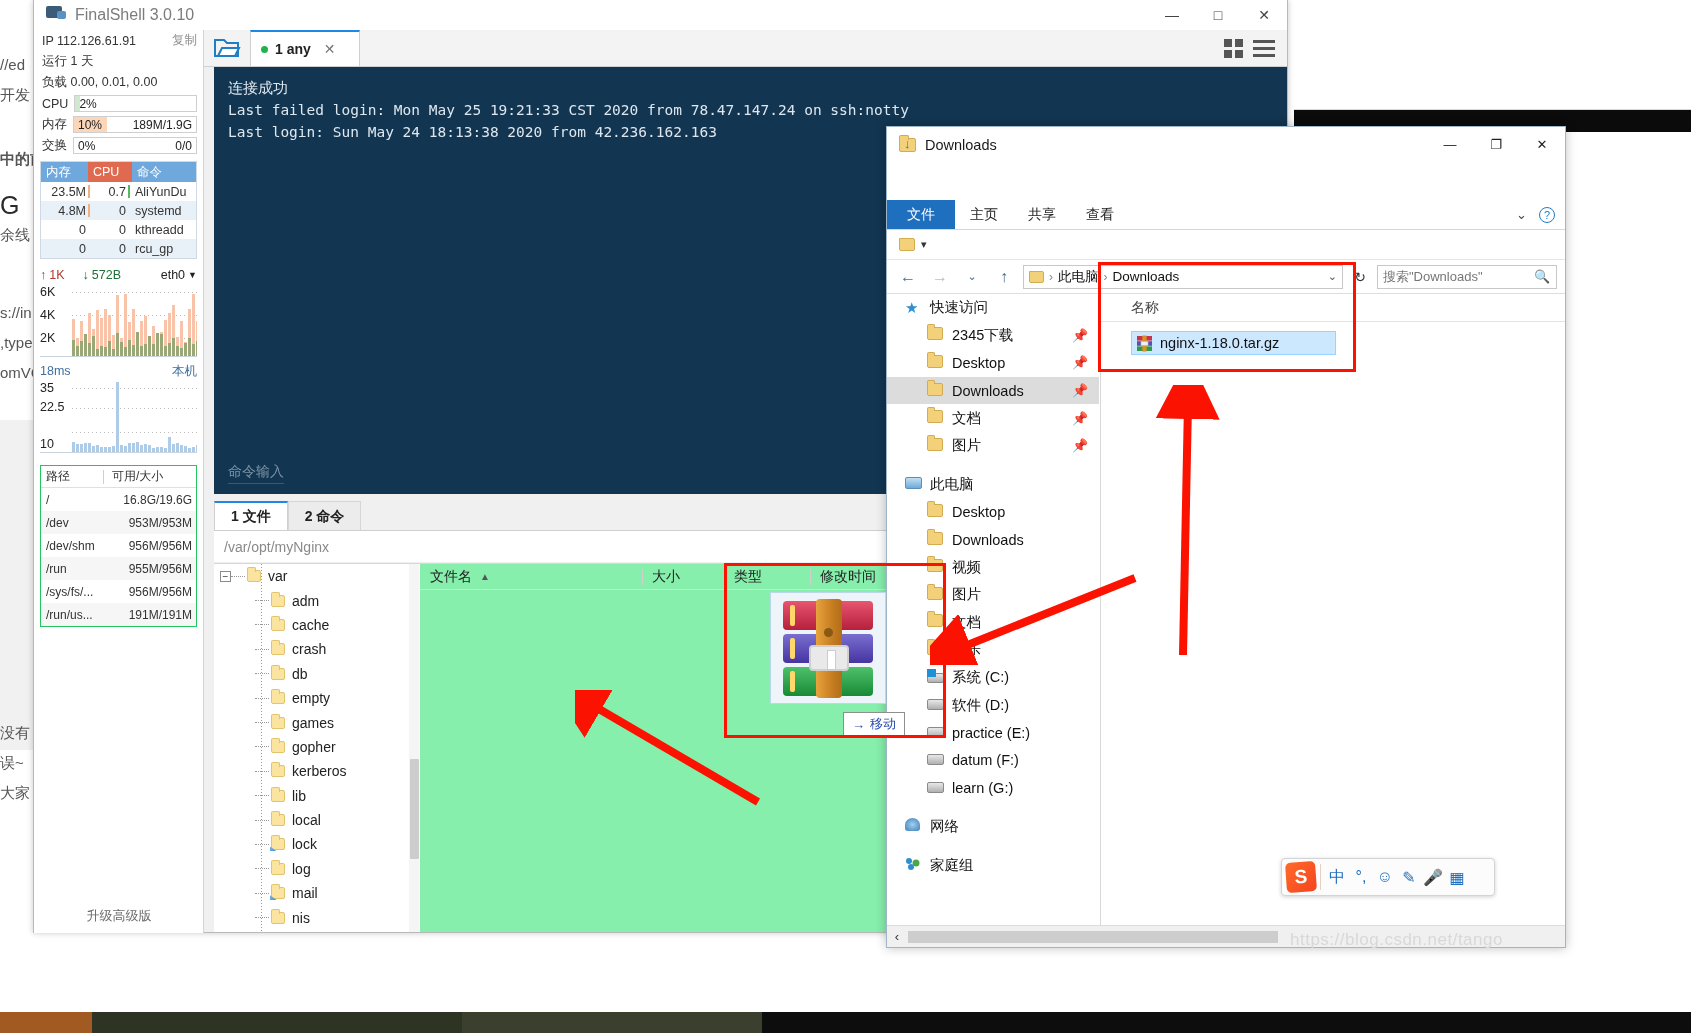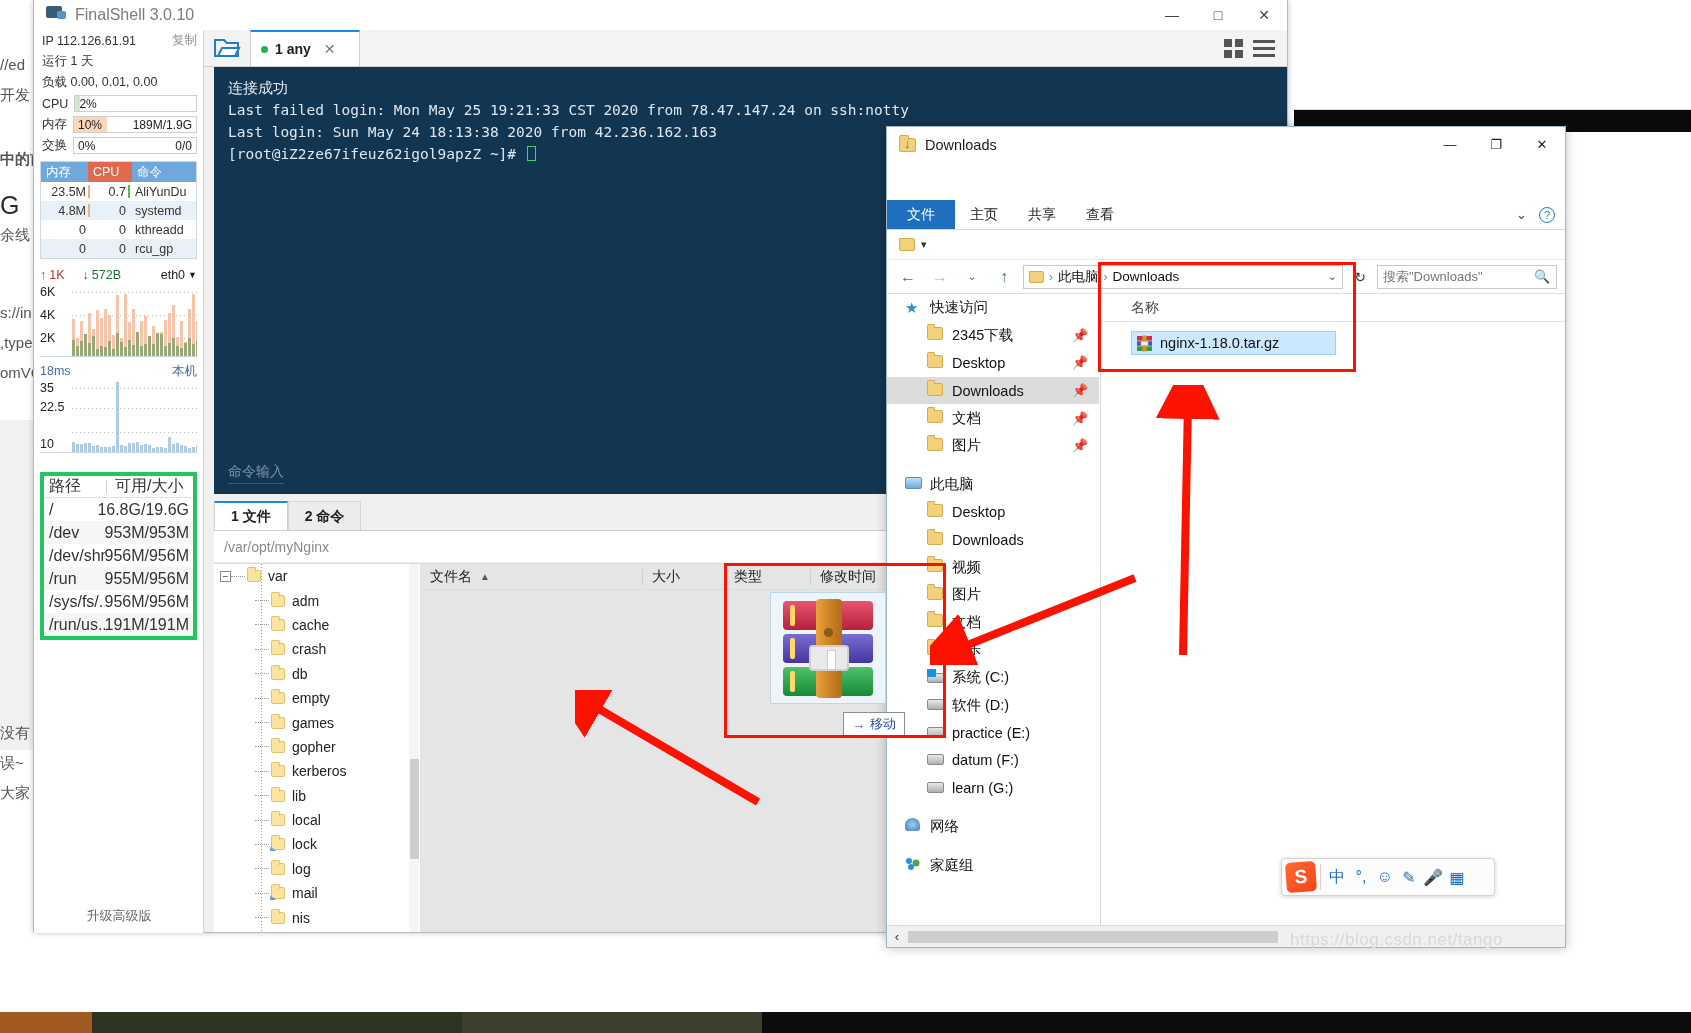--- a/index.html
+++ b/index.html
@@ -101,21 +101,21 @@
   .gbar { position:absolute; bottom:0; width:3px; }
   .dots { position:absolute; left:32px; right:0; height:1px;
           background:repeating-linear-gradient(to right,#bbb 0 1px,transparent 1px 4px); }
 
   #lat-block { margin:4px 6px 0 6px; }
   #lat-hdr { display:flex; font-size:12.5px; height:20px; align-items:center; }
   .lat-ms { color:#3f6f9f; }
   .lat-host { margin-left:auto; color:#3f6f9f; }
 
   
-  #disk-table { margin:19px 6px 0 6px; border:4px solid #22c55e; font-size:16px; }
+  #disk-table { margin:12px 6px 0 6px; border:1px solid #22c55e; font-size:12px; }
   .dh { display:flex; height:22px; align-items:center; border-bottom:1px solid #e0e0e0; }
   .dh .c1 { width:62px; padding-left:5px; }
   .dh .sepv { width:1px; height:14px; background:#cfcfcf; }
   .dh .c2 { flex:1; padding-left:8px; }
   .drow { display:flex; height:23px; align-items:center; }
   .drow:nth-child(even) { background:#f6f6f6; }
   .drow .c1 { width:62px; padding-left:5px; overflow:hidden; white-space:nowrap; }
   .drow .c2 { flex:1; text-align:right; padding-right:4px; }
   #upgrade { position:absolute; left:0; bottom:8px; width:170px; text-align:center; font-size:13px; color:#6b6b6b; }
 
@@ -170,21 +170,21 @@
                      font-size:10px; line-height:9px; color:#333; margin-left:6px; }
   .tnode .dot-lead { width:14px; border-top:1px dotted #9a9a9a; margin-right:2px; }
   .tfolder { width:14px; height:12px; background:#fbe3a0; border:1px solid #e3c46d; border-radius:0 2px 2px 2px; position:relative; flex:none; }
   .tfolder:before { content:""; position:absolute; left:-1px; top:-4px; width:7px; height:4px; background:#fbe3a0; border:1px solid #e3c46d; border-bottom:none; border-radius:2px 2px 0 0; }
   .tfolder.link:after { content:""; position:absolute; left:-2px; bottom:-2px; width:7px; height:7px;
      background:linear-gradient(135deg,#7fbdf0,#4a8fd0); clip-path:polygon(0 100%,0 30%,100% 100%); }
   .tname { margin-left:7px; }
   .vline { position:absolute; left:47px; top:0; bottom:0; width:1px;
            background:repeating-linear-gradient(to bottom,#9a9a9a 0 1px,transparent 1px 3px); }
 
-  #list-pane { position:absolute; left:206px; top:0; right:0; bottom:0; background:#e5e5e5; }
+  #list-pane { position:absolute; left:206px; top:0; right:0; bottom:0; background:#86efac; }
   #list-head { display:flex; height:26px; align-items:center; font-size:14px; color:#222; border-bottom:1px solid #dcdcdc; }
   .lh { display:flex; align-items:center; height:26px; padding-left:10px; position:relative; }
   .lh .vsep { position:absolute; left:0; top:5px; width:1px; height:16px; background:#cfcfcf; }
 
   
   .vscroll { position:absolute; right:0; top:0; bottom:0; width:11px; background:#f3f3f3; }
   .vscroll .thumb { position:absolute; left:1px; width:9px; background:#cdcdcd; border-radius:1px; }
 
   
   #explorer {
@@ -587,21 +587,20 @@
           </span>
       </div>
     </div>
 
     <div id="terminal">
       <div class="cn">连接成功</div>
       <div>Last failed login: Mon May 25 19:21:33 CST 2020 from 78.47.147.24 on ssh:notty</div>
       <div>Last login: Sun May 24 18:13:38 2020 from 42.236.162.163</div>
       <div></div>
       <div></div>
-      <div><span>[root@iZ2ze67ifeuz62igol9apzZ ~]# </span><span class="cursor"></span></div>
     </div>
 
     <div id="cmd-input">
       <span class="ul">命令输入</span>
     </div>
     <div id="splitter-dots">
         <i></i>
         <i></i>
         <i></i>
         <i></i>

